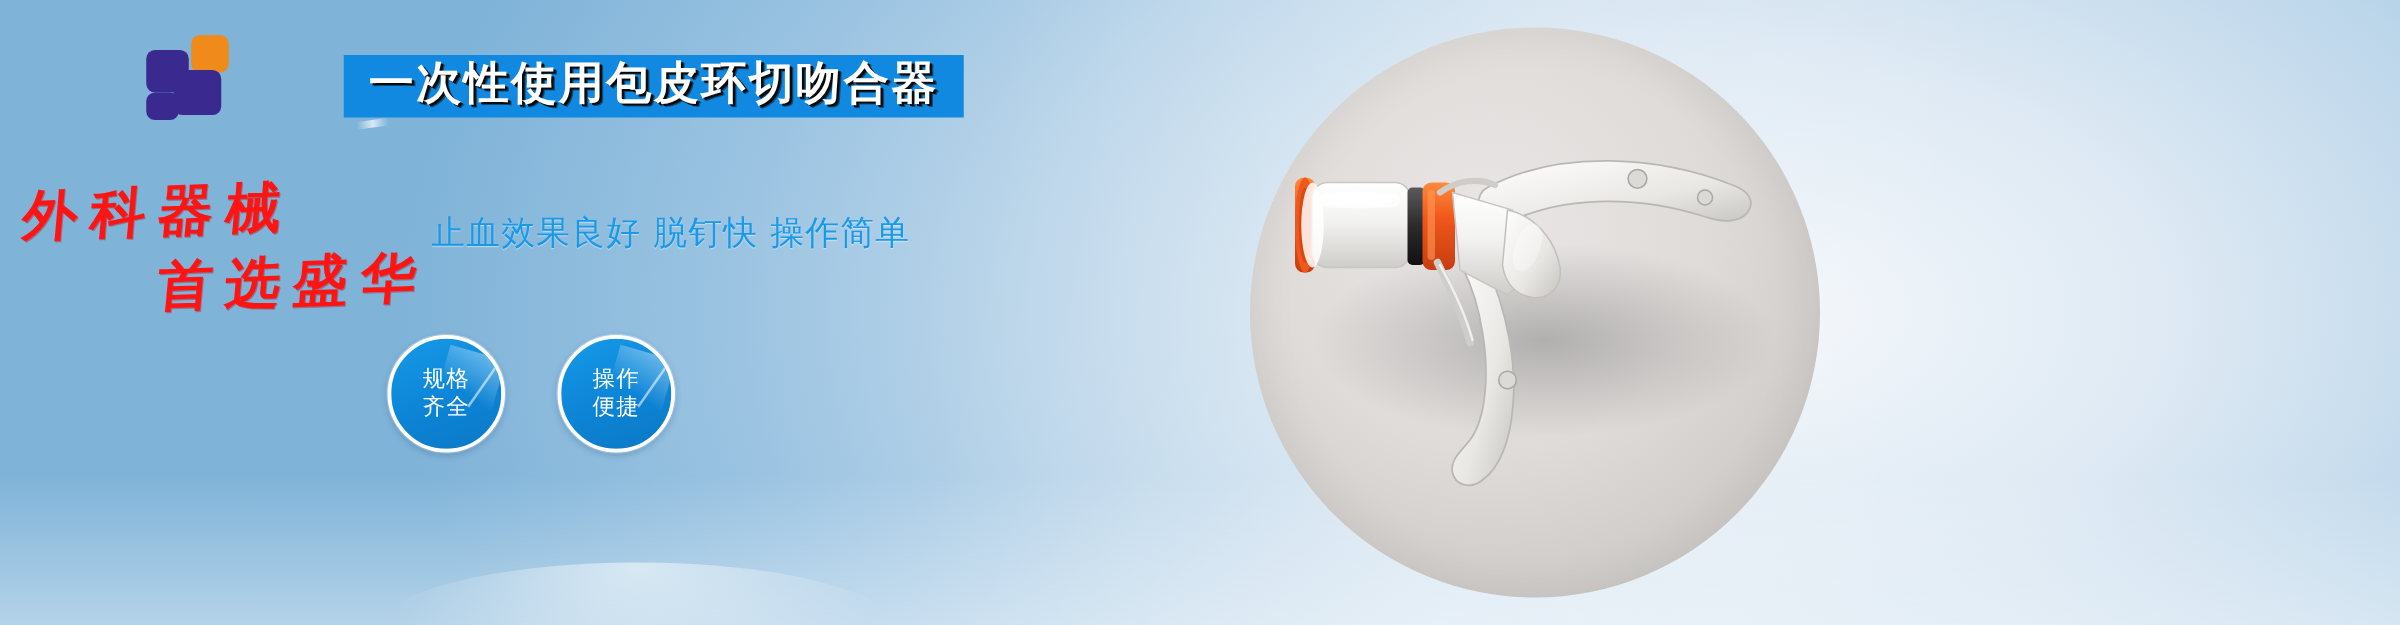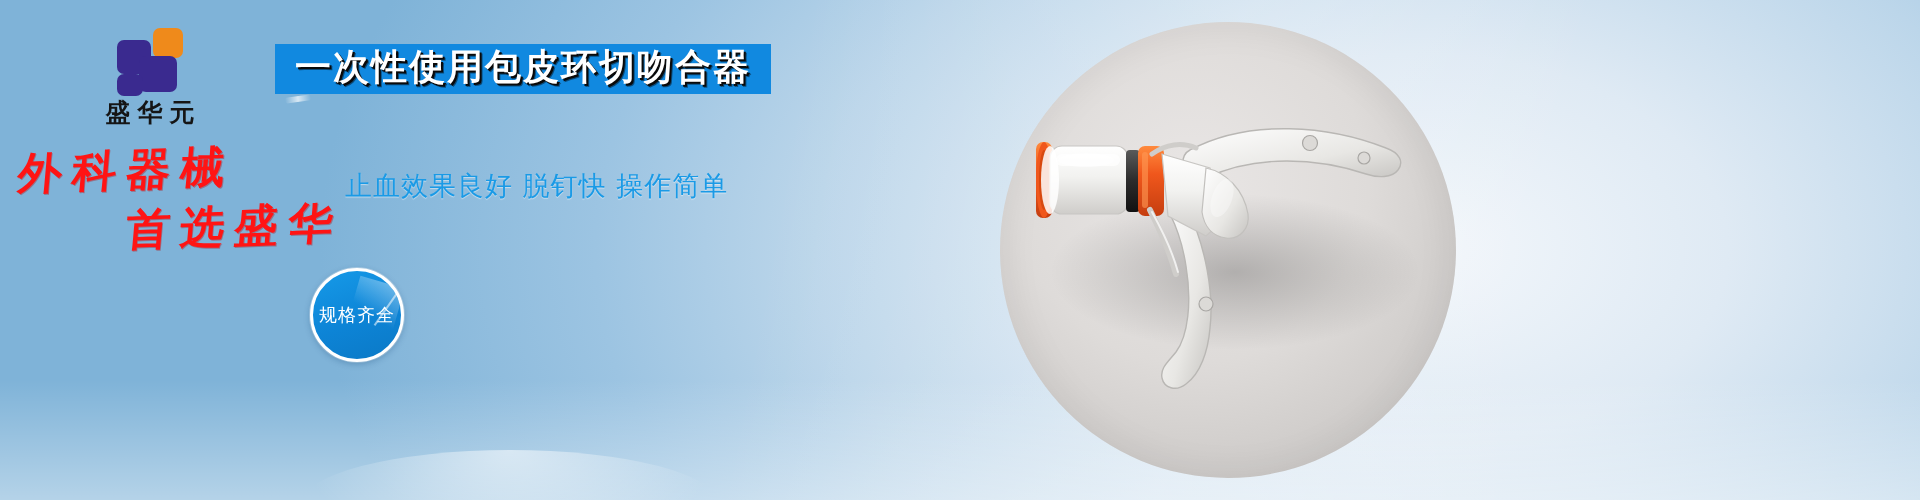--- a/index.html
+++ b/index.html
@@ -73,21 +73,21 @@
     text-shadow:0 1px 1px rgba(255,255,255,.5);
   }
 
   
   .badges{ position:absolute; left:310px; top:268px; display:flex; gap:42px; }
   .badge{
     position:relative; width:94px; height:94px; border-radius:50%;
     background:linear-gradient(160deg,#169ae8 0%, #0d84d6 55%, #0b79c6 100%);
     border:3px solid #ffffff;
     box-shadow:0 2px 6px rgba(10,60,110,.28), 0 0 0 1px rgba(255,255,255,.35);
-    display:flex; flex-direction:row; align-items:center; justify-content:center;
+    display:flex; flex-direction:column; align-items:center; justify-content:center;
     overflow:hidden;
   }
   .badge .bt{
     font-family:"DejaVu Sans", sans-serif;
     color:#fff; font-size:18px; line-height:1.25; text-align:center; letter-spacing:1px;
     position:relative; z-index:2;
   }
   .badge .gloss{
     position:absolute; right:4px; top:10px; width:46px; height:62px;
     background:linear-gradient(200deg, rgba(255,255,255,.42), rgba(255,255,255,0) 55%);
@@ -119,41 +119,46 @@
 <div class="bot-arc"></div>
 <div class="tiny-glint"></div>
 
 <div class="logo">
   <div class="logo-mark">
     <span class="sq a"></span>
     <span class="sq b"></span>
     <span class="sq c"></span>
     <span class="sq d"></span>
   </div>
-  <div class="logo-text">盛华元</div>
 </div>
 
 <div class="calli">
   <div class="l1">外科器械</div>
   <div class="l2">首选盛华</div>
 </div>
 
 <div class="title-bar">
   <div class="t">一次性使用包皮环切吻合器</div>
 </div>
 
 <div class="subtitle">止血效果良好 脱钉快 操作简单</div>
 
 <div class="badges">
   <div class="badge">
     <span class="gloss"></span>
     <span class="slash"></span>
     <span class="bt">规格</span>
     <span class="bt">齐全</span>
   </div>
+  <div class="badge">
+    <span class="gloss"></span>
+    <span class="slash"></span>
+    <span class="bt">操作</span>
+    <span class="bt">便捷</span>
+  </div>
 </div>
 
 <div class="product">
   <svg viewBox="0 0 456 456" xmlns="http://www.w3.org/2000/svg">
     <defs>
       <linearGradient id="gwhite" x1="0" y1="0" x2="0" y2="1">
         <stop offset="0%" stop-color="#ffffff"></stop>
         <stop offset="45%" stop-color="#f2f2f0"></stop>
         <stop offset="100%" stop-color="#cfcdca"></stop>
       </linearGradient>

